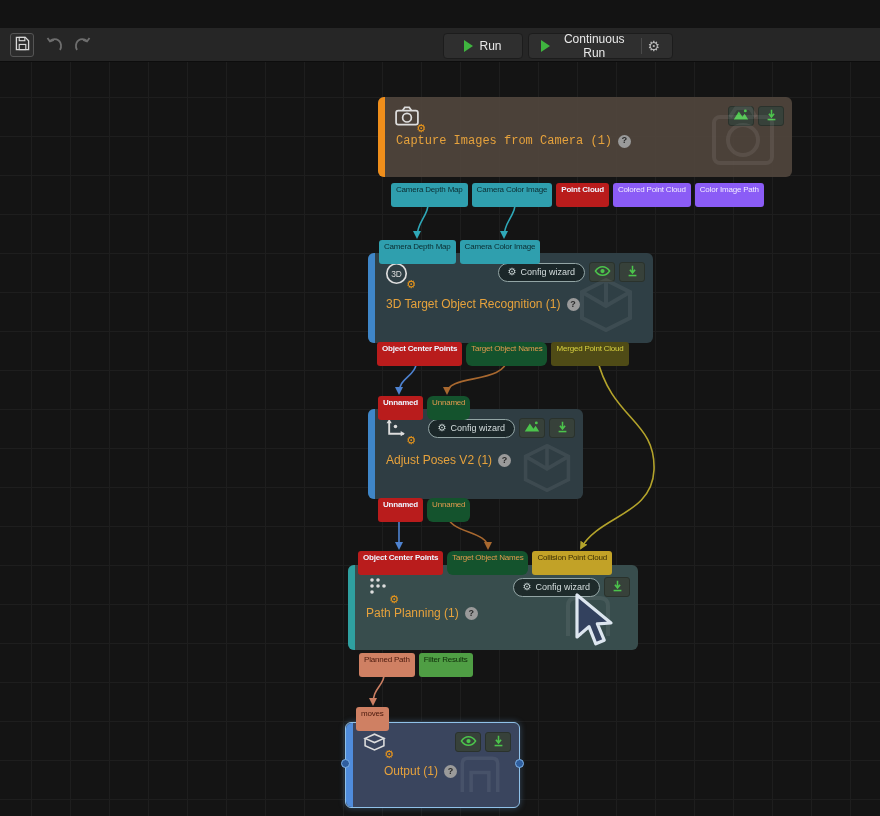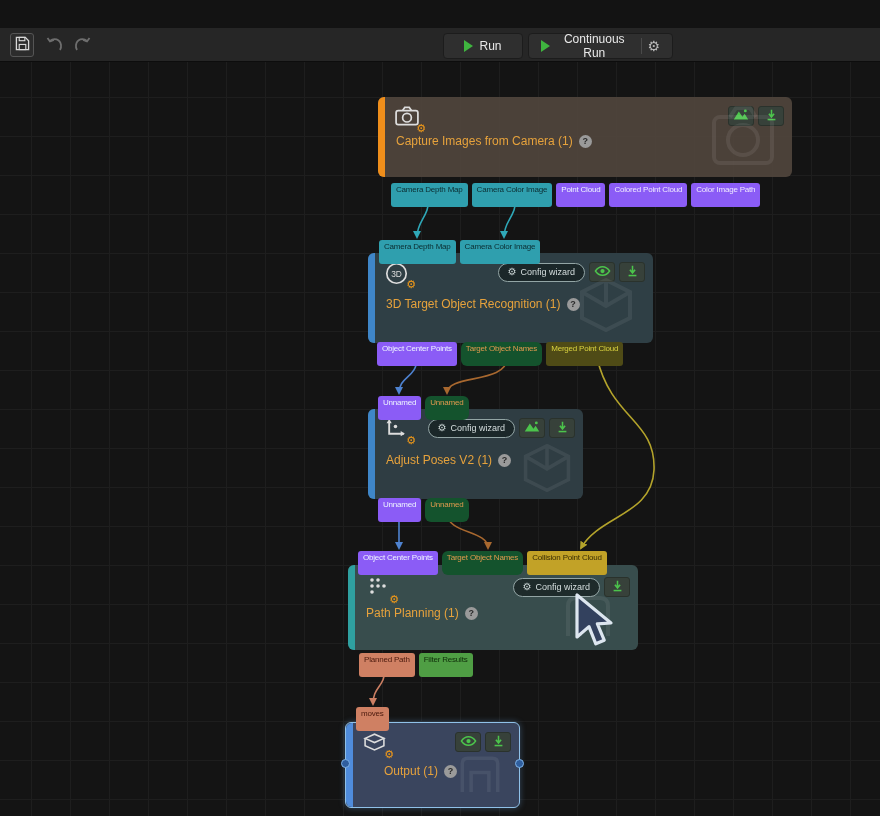--- a/index.html
+++ b/index.html
@@ -48,39 +48,39 @@
                 font-size:9px; font-weight:bold; display:inline-flex; align-items:center; justify-content:center; }
   .nbtns { position:absolute; right:8px; top:9px; display:flex; align-items:center; gap:4px; }
   .gbtn { width:26px; height:20px; background:#37413a; border:1px solid #2a322c; border-radius:3px;
           display:flex; align-items:center; justify-content:center; cursor:pointer; }
   .cwiz { height:19px; border:1px solid #93a5a5; border-radius:10px; background:rgba(22,32,32,0.75);
           color:#d5dede; font-size:9px; display:flex; align-items:center; gap:4px; padding:0 9px; cursor:pointer; }
   .cw-gear { font-size:10px; color:#c9d4d4; line-height:1; }
   .watermark { position:absolute; pointer-events:none; }
 
   .node-capture { left:378px; top:97px; width:414px; height:80px; background:rgba(80,69,60,0.93); }
-  .node-capture .ntitle { top:37px; }
+  .node-capture .ntitle { top:37px;font-family:Liberation Mono, monospace; }
   .node-recognition { left:368px; top:253px; width:285px; height:90px; background:rgba(48,65,72,0.95); }
   .node-recognition .ntitle { top:44px; }
   .node-adjust { left:368px; top:409px; width:215px; height:90px; background:rgba(48,63,70,0.95); }
   .node-adjust .ntitle { top:44px; }
   .node-path { left:348px; top:565px; width:290px; height:85px; background:rgba(58,80,80,0.95); }
   .node-path .ntitle { top:41px; }
   .node-output { left:345px; top:722px; width:175px; height:86px; background:rgba(60,72,98,0.95);
                  border:1.5px solid #8fc1e8; box-shadow:0 0 6px rgba(120,180,240,0.35); }
   .node-output .ntitle { top:41px;margin-left:20px; }
   .handle { position:absolute; width:9px; height:9px; border-radius:50%; background:#2f5e9e;
             border:1.5px solid #7fb3e8; z-index:8; }
 
   
   .port-row { position:absolute; display:flex; gap:4px; z-index:7; }
   .port { height:24px; line-height:14px; padding:0 5px; border-radius:3px; font-size:8px;
           letter-spacing:-0.2px; white-space:nowrap; cursor:pointer; }
   .pc-teal   { background:#2f9fae; color:#0b2d31; }
-  .pc-blue   { background:#8b5cf6; color:#eef4ff; }
+  .pc-blue   { background:#b91c1c; color:#eef4ff;font-weight:bold; }
   .pc-purple { background:#8b5cf6; color:#f0eaff; }
   .pc-brown  { background:#14532d; color:#e09a4e;border-radius:6px; }
   .pc-olive  { background:#4f4b16; color:#d9d23f; }
   .pc-mustard{ background:#c2a227; color:#3a2e04; }
   .pc-salmon { background:#cf8063; color:#4a180c; }
   .pc-green  { background:#4f9e44; color:#0e2b08; }
 
   .cursor { position:absolute; left:573px; top:593px; z-index:20; }
 </style>
 </head>

